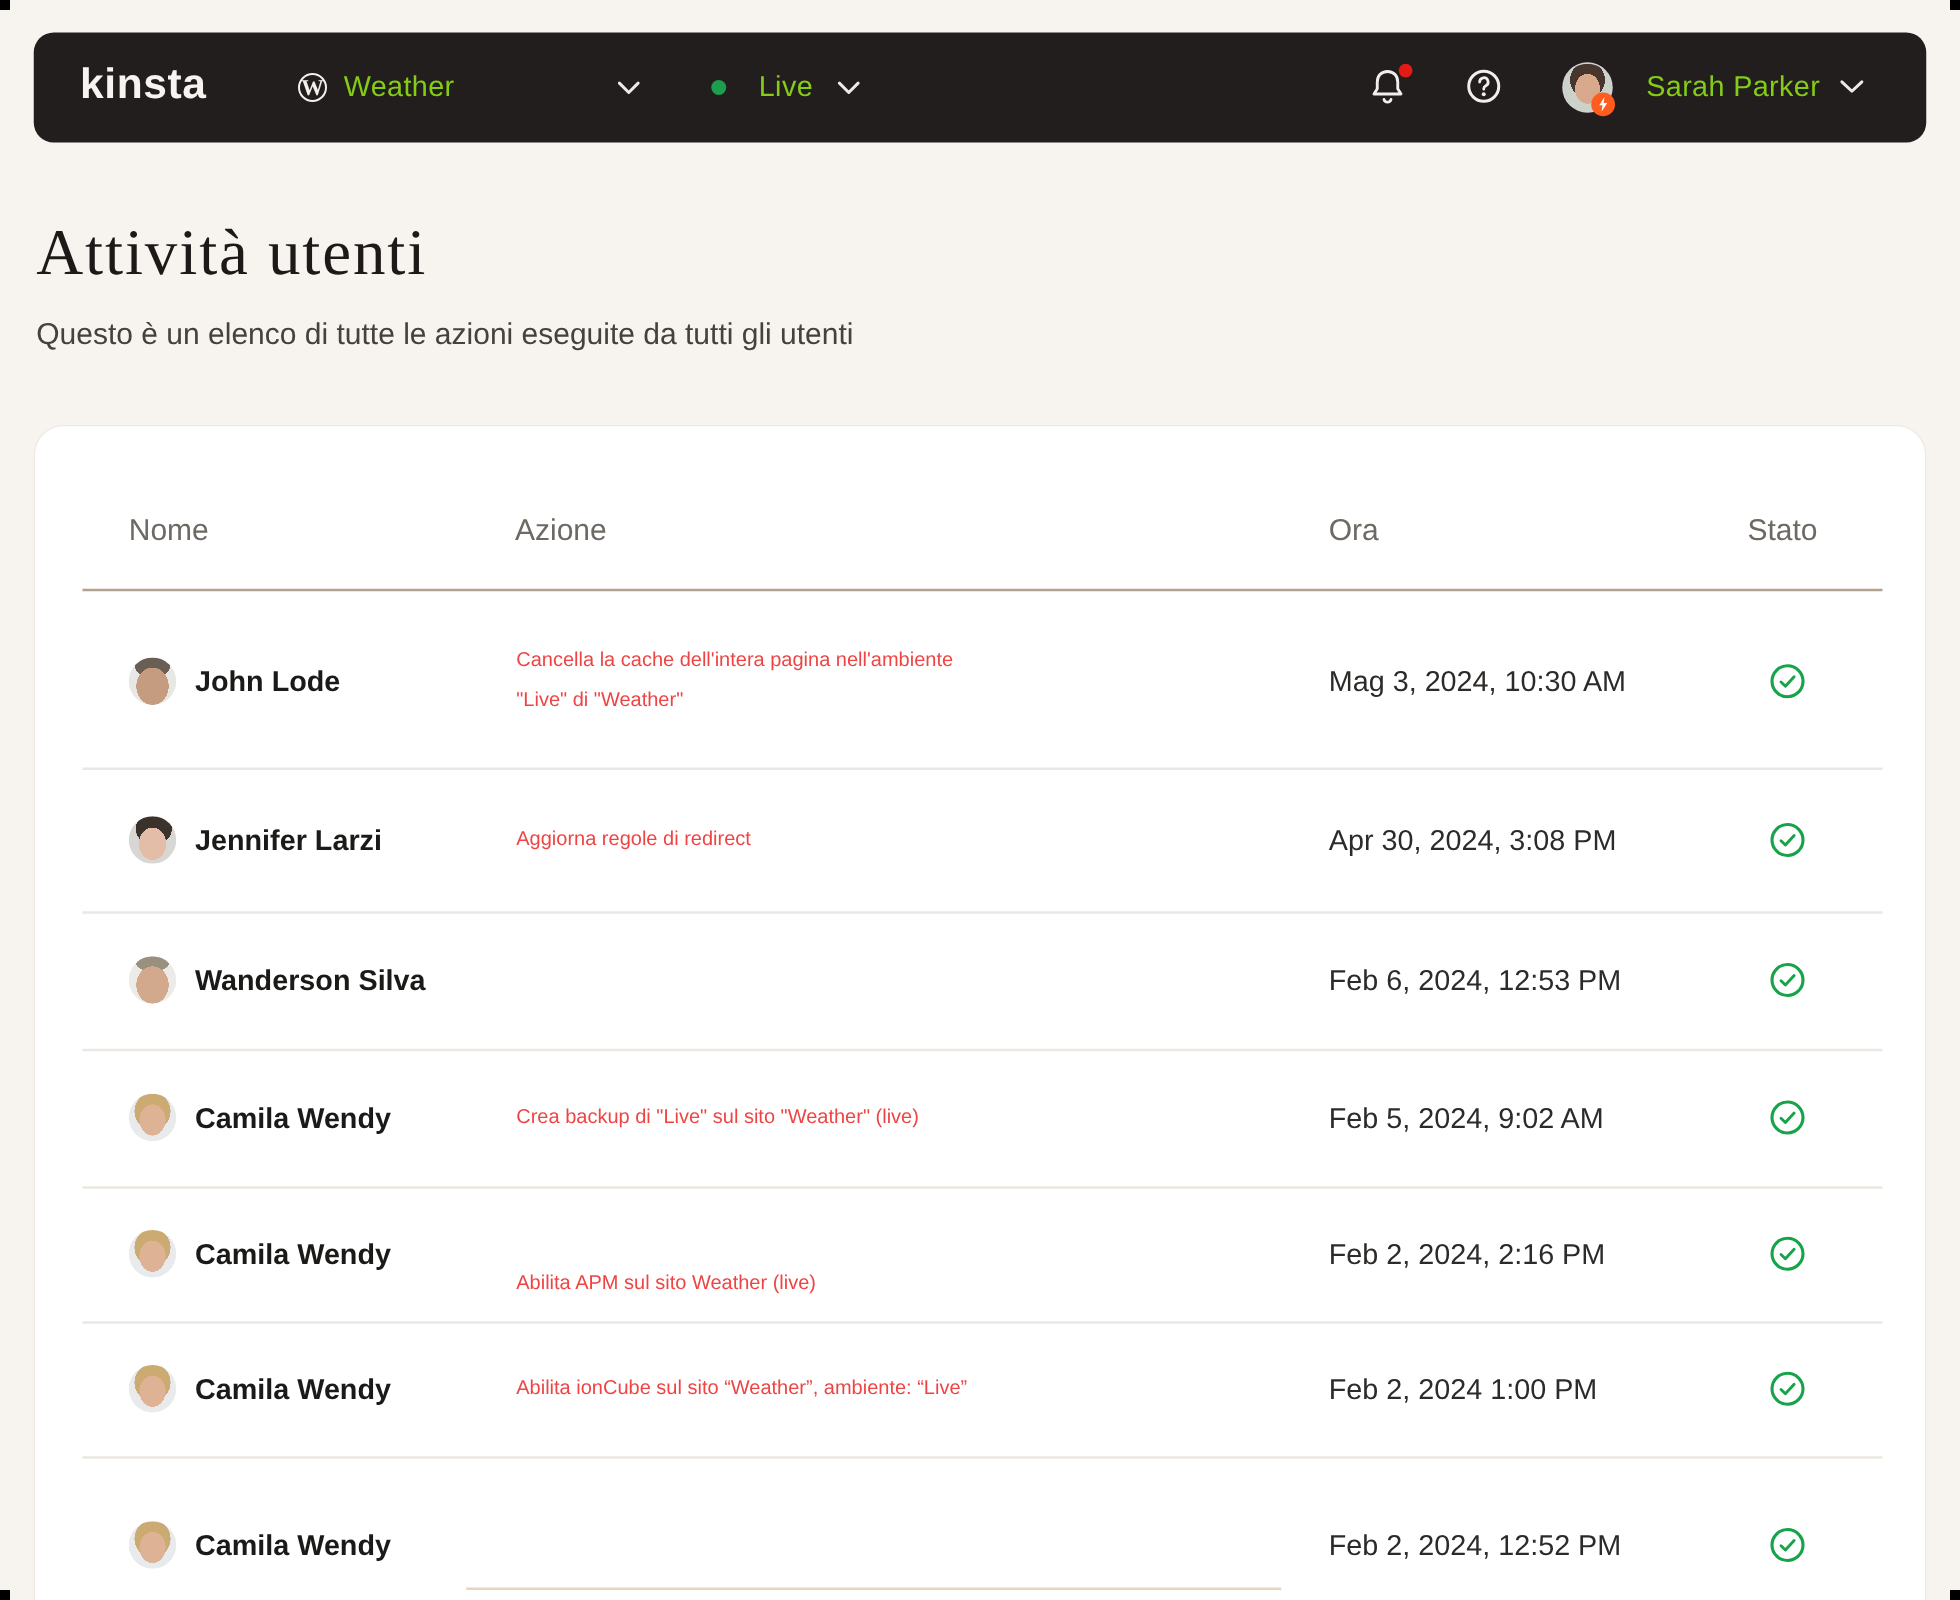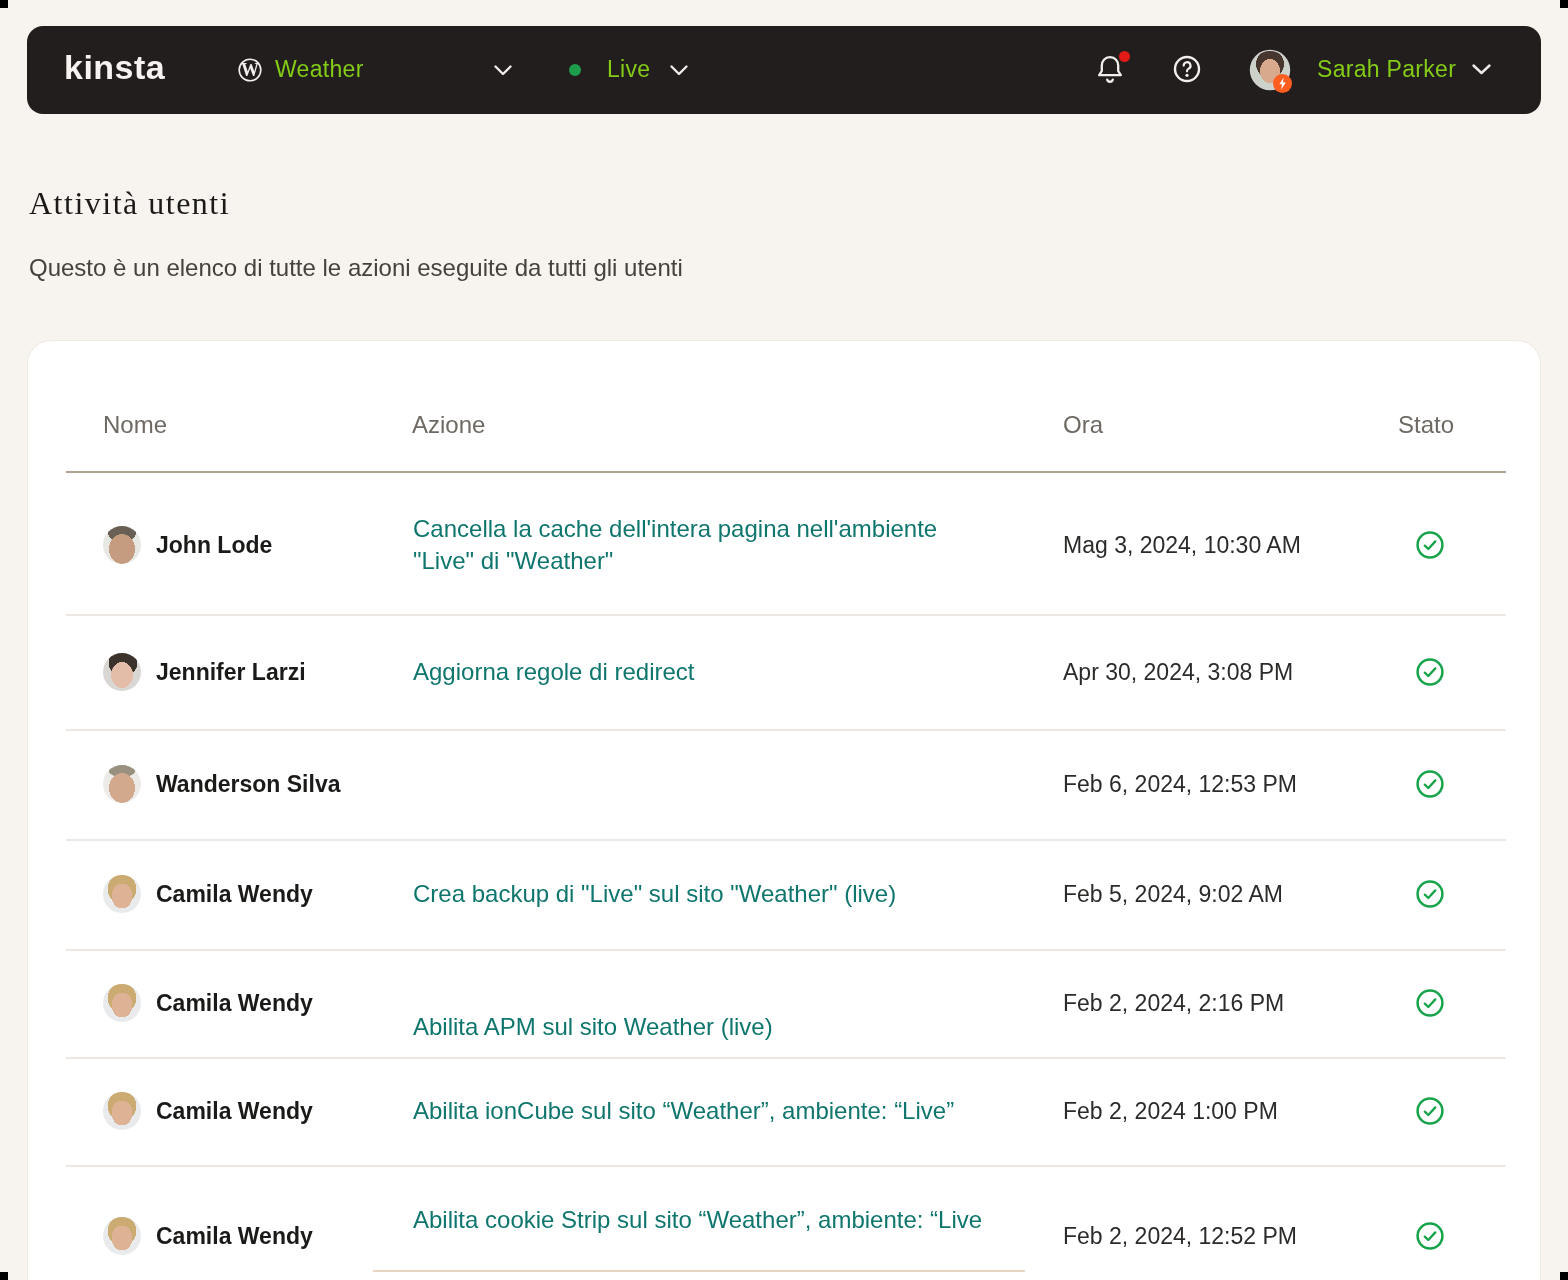--- a/index.html
+++ b/index.html
@@ -4,28 +4,28 @@
 <style>
 *{margin:0;padding:0;box-sizing:border-box;}
 html,body{width:1568px;height:1280px;background:#000;overflow:hidden;}
 body{font-family:"Liberation Sans",sans-serif;}
 #page{position:absolute;left:0;top:0;width:1568px;height:1280px;background:#f7f3ee;overflow:hidden;}
 .corner{position:absolute;width:8px;height:8px;background:#000;}
 #nav{position:absolute;left:27px;top:26px;width:1514px;height:88px;background:#221e1d;border-radius:16px;}
 .abs{position:absolute;}
 .navtxt{color:#84cc16;font-size:23px;line-height:28px;letter-spacing:0.3px;}
 #logo{left:37px;top:24px;color:#f6f3f1;font-size:34px;font-weight:700;letter-spacing:0.5px;line-height:34px;}
-h1{position:absolute;left:29px;top:179px;font-family:"Liberation Serif",serif;font-size:32px;font-weight:500;color:#1c1a18;line-height:48px;letter-spacing:1.5px;}
+h1{position:absolute;left:29px;top:179px;font-family:"Liberation Serif",serif;font-size:52px;font-weight:500;color:#1c1a18;line-height:48px;letter-spacing:1.5px;}
 #sub{left:29px;top:252px;font-size:24px;color:#45423e;line-height:32px;}
 #card{position:absolute;left:27px;top:340px;width:1514px;height:996px;background:#fff;border:1px solid #efe9e2;border-radius:24px;}
 .hdr{position:absolute;font-size:24px;color:#6e6963;line-height:28px;top:70px;}
 #hline{position:absolute;left:38px;top:130px;width:1440px;height:2px;background:#b2a18f;}
 .sep{position:absolute;left:38px;width:1440px;height:2px;background:#ece7e2;}
 .name{position:absolute;left:128px;font-size:23px;font-weight:700;color:#1b1a18;line-height:32px;}
-.act{position:absolute;left:385px;font-size:24px;color:#0f766e;line-height:32px;}
+.act{position:absolute;left:385px;font-size:16px;color:#ef4444;line-height:32px;}
 .time{position:absolute;left:1035px;font-size:23px;color:#2d2b29;line-height:32px;}
 .av{position:absolute;left:75px;width:38px;height:38px;border-radius:50%;}
 .chk{position:absolute;left:1388px;}
 .av-jl{background:
  radial-gradient(ellipse 13px 15px at 19px 23px, #c69c80 99%, rgba(0,0,0,0) 100%),
  radial-gradient(ellipse 14px 9px at 19px 7px, #6a5f55 99%, rgba(0,0,0,0) 100%),
  #e7e8e4;}
 .av-je{background:
  radial-gradient(ellipse 11px 13px at 19px 22px, #e3bda7 99%, rgba(0,0,0,0) 100%),
  radial-gradient(ellipse 14.5px 13px at 20px 10px, #3b322c 99%, rgba(0,0,0,0) 100%),
@@ -153,21 +153,20 @@
   <div class="act" style="top:754px;">Abilita ionCube sul sito “Weather”, ambiente: “Live”</div>
   <div class="time" style="top:754px;">Feb 2, 2024 1:00 PM</div>
   <svg class="chk" style="top:756px;" width="28" height="28" viewBox="0 0 28 28">
         <circle cx="14" cy="14" r="12.4" fill="none" stroke="#17a34a" stroke-width="2.5"></circle>
         <path d="M8.8 14.6 l3.5 3.4 l7-7.6" fill="none" stroke="#17a34a" stroke-width="2.3" stroke-linecap="round" stroke-linejoin="round"></path>
       </svg>
   <div class="sep" style="top:824px;"></div>
 
   <div class="av av-cw" style="top:876px;"></div>
   <div class="name" style="top:879px;">Camila Wendy</div>
-  <div class="act" style="top:863px;">Abilita cookie Strip sul sito “Weather”, ambiente: “Live</div>
   <div class="time" style="top:879px;">Feb 2, 2024, 12:52 PM</div>
   <svg class="chk" style="top:881px;" width="28" height="28" viewBox="0 0 28 28">
         <circle cx="14" cy="14" r="12.4" fill="none" stroke="#17a34a" stroke-width="2.5"></circle>
         <path d="M8.8 14.6 l3.5 3.4 l7-7.6" fill="none" stroke="#17a34a" stroke-width="2.3" stroke-linecap="round" stroke-linejoin="round"></path>
       </svg>
 
   <div class="abs" style="left:345px;top:929px;width:652px;height:2px;background:#e6d5c1;"></div>
 </div>
 
 </div>

